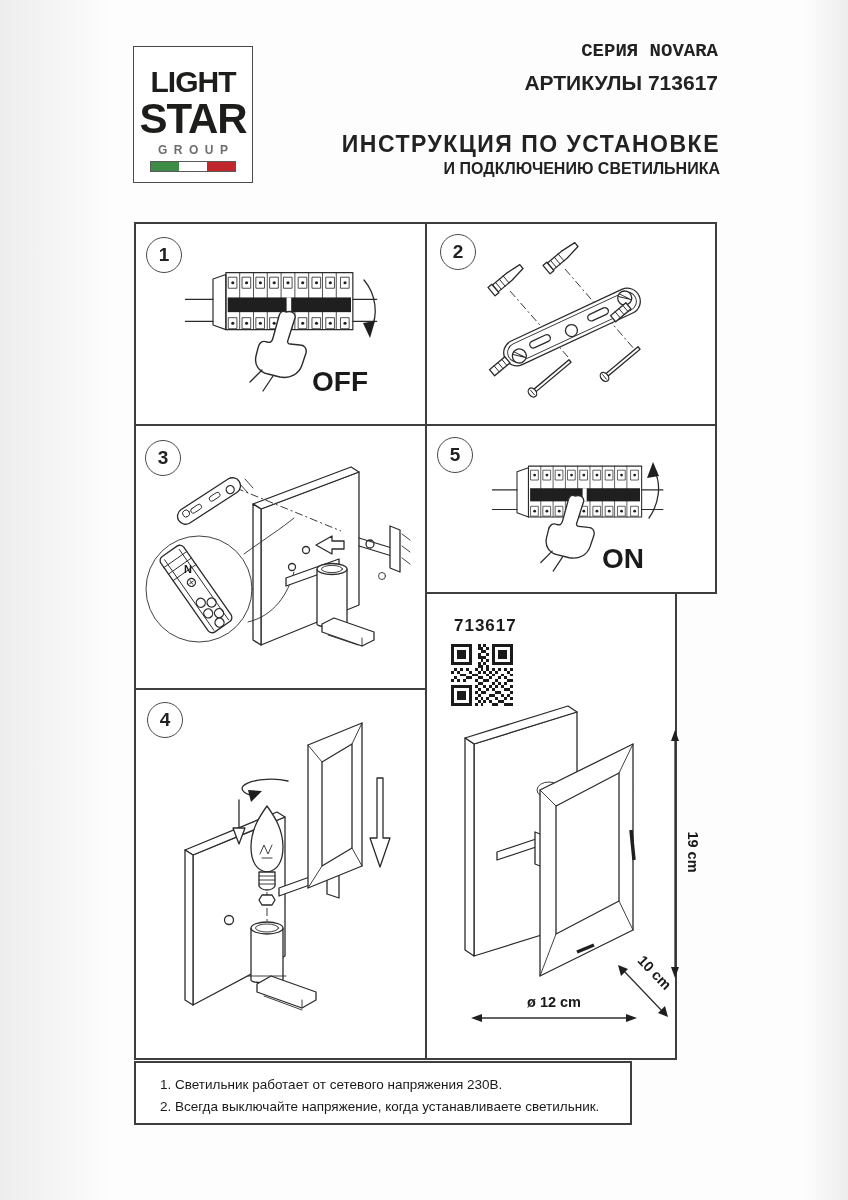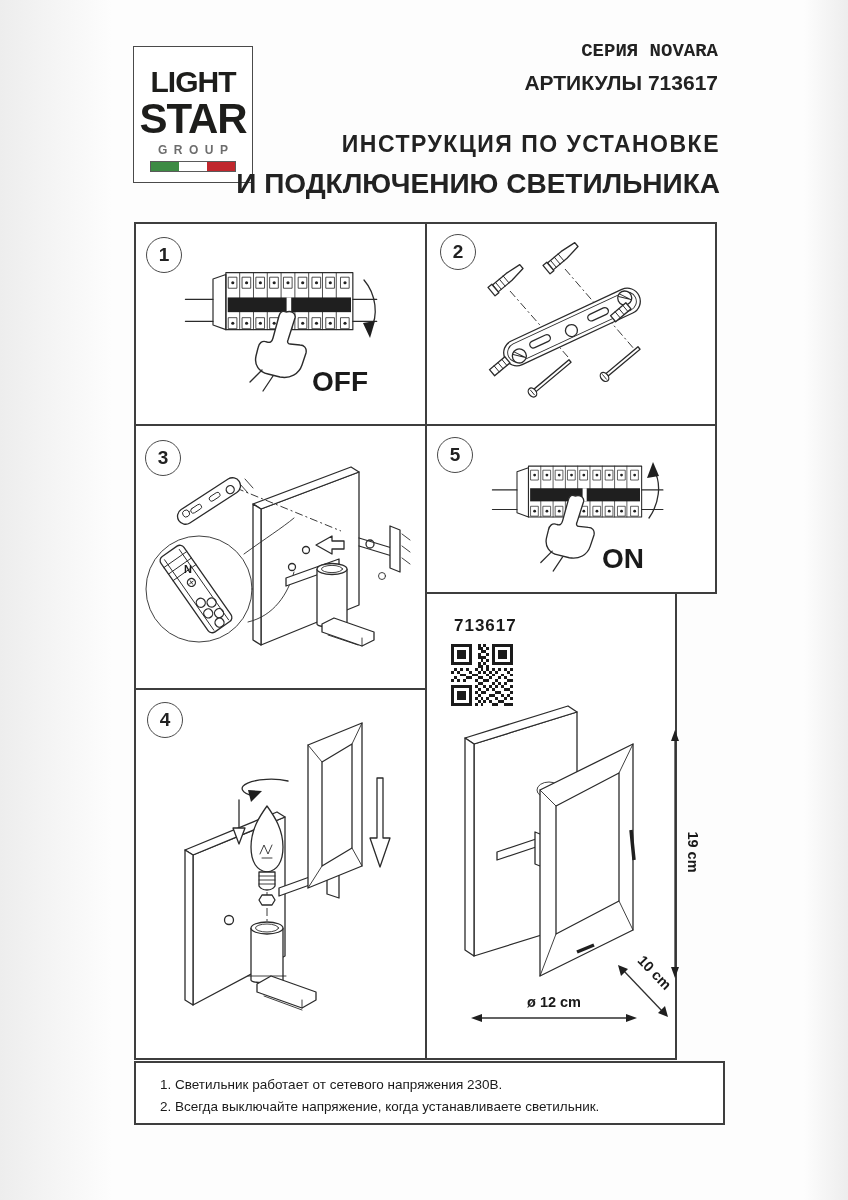--- a/index.html
+++ b/index.html
@@ -18,31 +18,31 @@
   .logo-l3{font-size:12px;letter-spacing:6.5px;color:#6d6d6d;margin-top:4px;text-indent:6.5px;}
   .flag{width:84px;height:9px;margin-top:5px;border:1px solid #5a5a5a;display:flex;}
   .flag div{flex:1;height:100%;}
 
   
   .hdr{position:absolute;right:130px;top:42px;text-align:right;font-weight:700;color:#222;}
   .hdr .l1{font-size:19px;line-height:1.0;font-family:Liberation Mono, monospace;}
   .hdr .l2{font-size:21px;line-height:1.0;margin-top:11px;}
   .hdr2{position:absolute;right:128px;top:133px;text-align:right;font-weight:700;color:#222;}
   .hdr2 .l3{font-size:23px;letter-spacing:1.5px;line-height:1.0;}
-  .hdr2 .l4{font-size:28px;line-height:1.0;margin-top:14px;}
+  .hdr2 .l4{font-size:16px;line-height:1.0;margin-top:5px;}
 
   
   .panel{position:absolute;border:2px solid #3e3e3e;background:#fff;box-sizing:border-box;}
   .p1{left:134px;top:222px;width:293px;height:204px;}
   .p2{left:425px;top:222px;width:292px;height:204px;}
   .p3{left:134px;top:424px;width:293px;height:266px;}
   .p4{left:134px;top:688px;width:293px;height:372px;}
   .p5{left:425px;top:424px;width:292px;height:170px;}
   .p6{left:425px;top:592px;width:252px;height:468px;}
-  .footer{left:134px;top:1061px;width:591px;height:64px;padding:11px 0 13px 24px;}
+  .footer{left:134px;top:1061px;width:498px;height:64px;padding:11px 0 13px 24px;}
   .footer div{font-size:13.5px;line-height:1.6;color:#1a1a1a;font-weight:500;}
 
   .stepnum{position:absolute;width:34px;height:34px;border:1.6px solid #4a4a4a;border-radius:50%;
            display:flex;align-items:center;justify-content:center;font-size:19px;font-weight:700;color:#222;background:#fff;z-index:3;}
   .panel svg.art{position:absolute;left:0;top:0;}
 
   svg .ln{stroke:#2b2b2b;fill:none;stroke-width:1.3;stroke-linejoin:round;stroke-linecap:round;}
   svg .lnw{stroke:#2b2b2b;fill:#fff;stroke-width:1.3;stroke-linejoin:round;}
   svg .thin{stroke-width:0.9;}
   svg .fillk{fill:#1f1f1f;stroke:none;}

